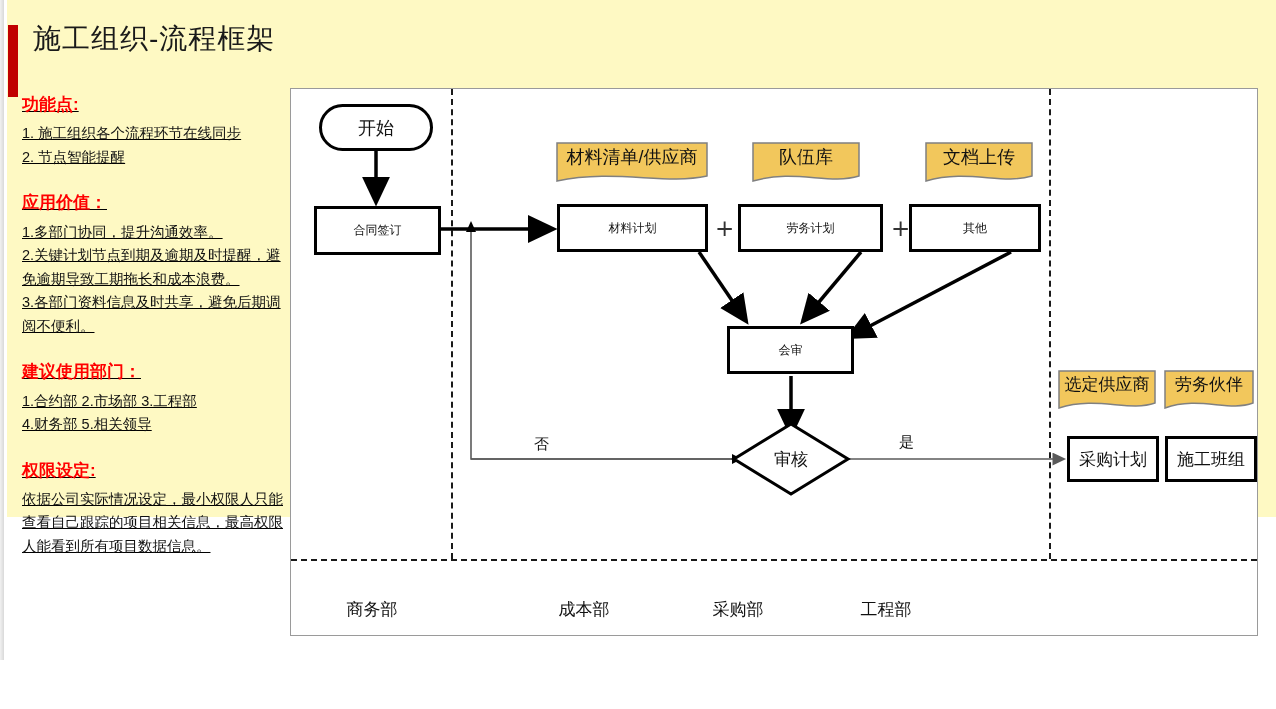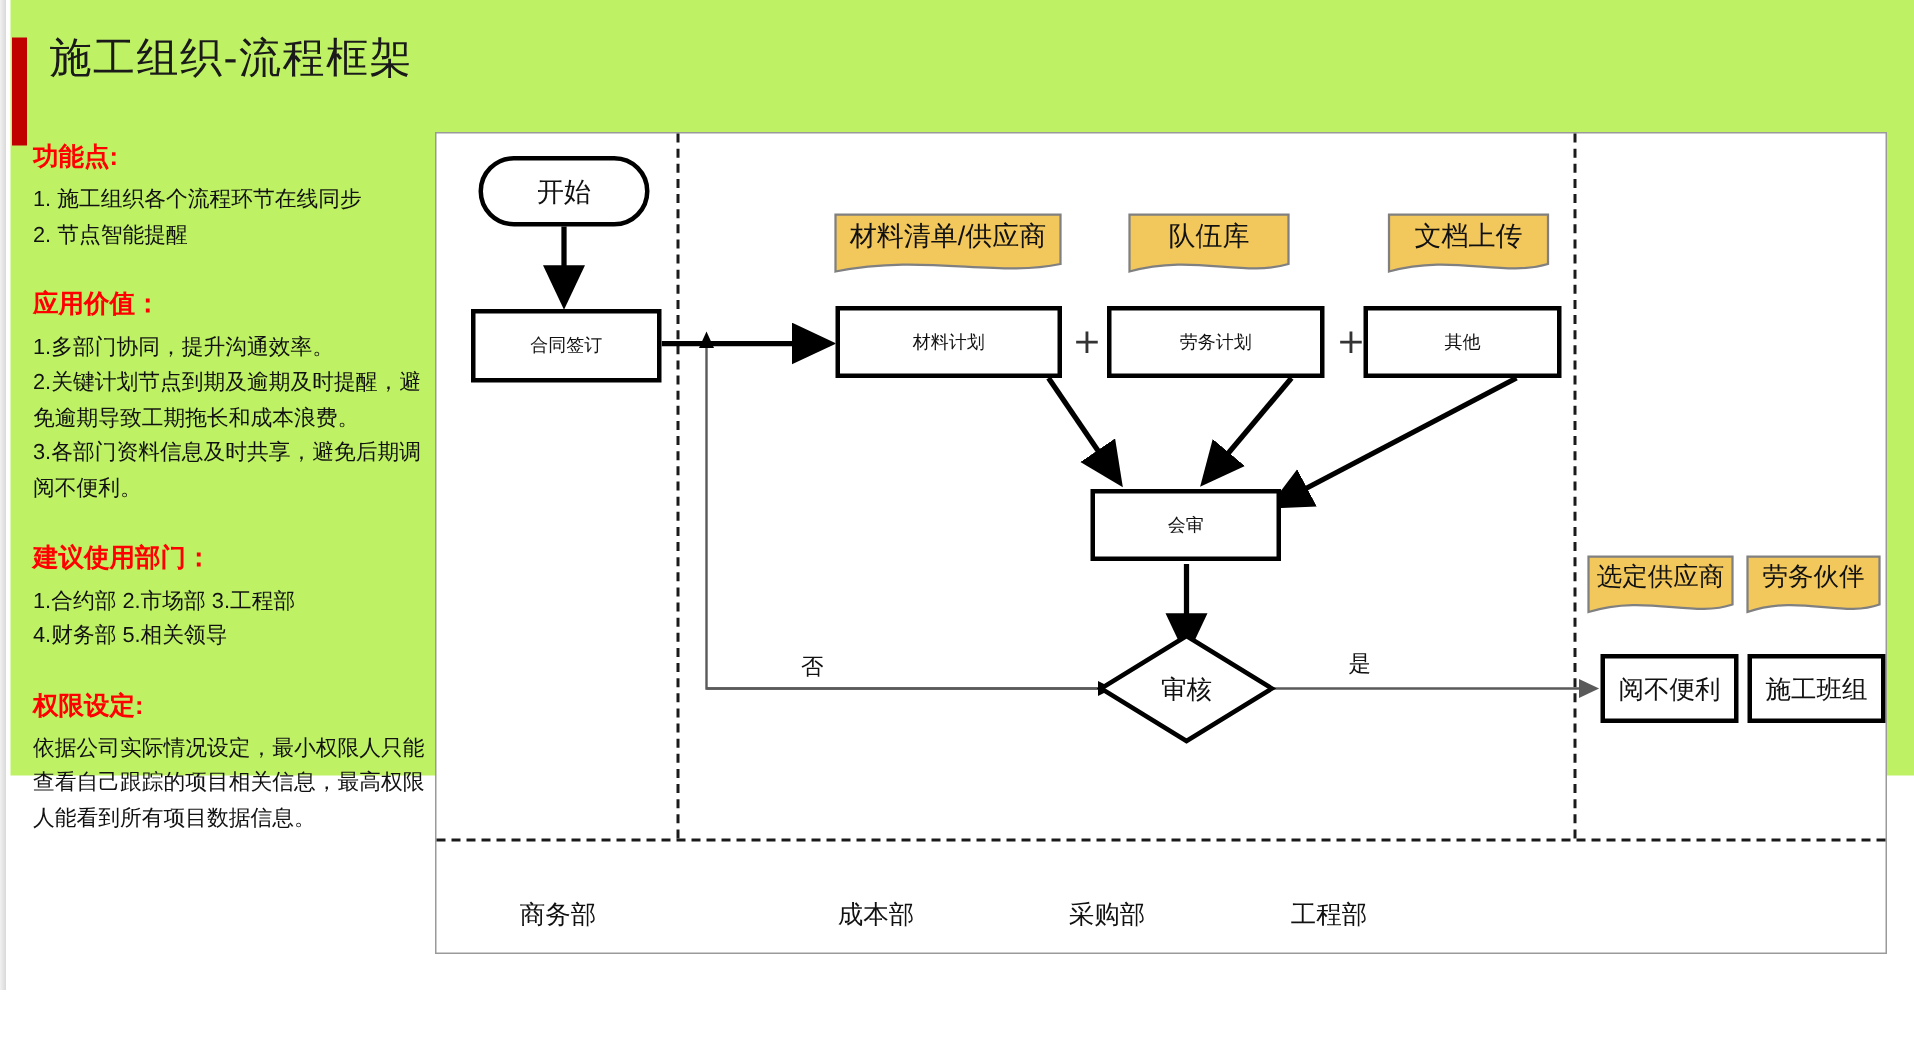--- a/index.html
+++ b/index.html
@@ -4,21 +4,21 @@
 <title>施工组织-流程框架</title>
 <style>
   html,body{margin:0;padding:0;}
   body{
     width:1276px;height:709px;
     background:#ffffff;
     font-family:"Liberation Sans","DejaVu Sans",sans-serif;
     overflow:hidden;
     position:relative;
   }
-  #slide{position:absolute;left:0;top:0;width:1276px;height:517px;background:#bef264;}
+  #slide{position:absolute;left:0;top:0;width:1276px;height:517px;background:#fef9c3;}
 
   
   .gutter{
     position:absolute;left:0;top:0;width:4px;height:660px;
     background:linear-gradient(to right,#f1f1f1,#d9d9d9);
   }
   .gutter2{
     position:absolute;left:4px;top:0;width:3px;height:660px;
     background:#ffffff;
   }
@@ -29,21 +29,21 @@
     background:#C00000;
   }
 
   .slide-title{
     position:absolute;left:33px;top:20px;
     font-size:28px;color:#1a1a1a;letter-spacing:1px;
     white-space:nowrap;
   }
 
   
-  .left-col{position:absolute;left:22px;top:95px;width:268px;}
+  .left-col{position:absolute;left:22px;top:95px;width:268px;text-decoration:underline;}
   .sec{margin-bottom:2px;}
   .sec-head{
     color:#FF0000;font-size:17px;font-weight:bold;
     margin:0 0 7px 0;line-height:1.2;
   }
   .sec-line{
     color:#111;font-size:14.5px;line-height:1.62;margin:0;
   }
   .gap-md{height:22px;}
 
@@ -246,18 +246,18 @@
     <div style="position:absolute;left:440px;top:332px;width:120px;height:76px;">
       <svg width="120" height="76" viewBox="0 0 120 76">
         <polygon points="60,3 117,38 60,73 3,38" fill="#fff" stroke="#000" stroke-width="3"></polygon>
       </svg>
       <div style="position:absolute;left:0;top:0;width:120px;height:76px;display:flex;align-items:center;justify-content:center;font-size:17px;color:#111;">审核</div>
     </div>
 
     <div class="edge-label" style="left:243px;top:346px;">否</div>
     <div class="edge-label" style="left:608px;top:344px;">是</div>
 
-    <div class="node sm" style="left:776px;top:347px;width:92px;height:46px;">阅不便利</div>
+    <div class="node sm" style="left:776px;top:347px;width:92px;height:46px;">采购计划</div>
 
     <div class="node sm" style="left:874px;top:347px;width:92px;height:46px;">施工班组</div>
 
   </div>
 </div>
 
 </body></html>

